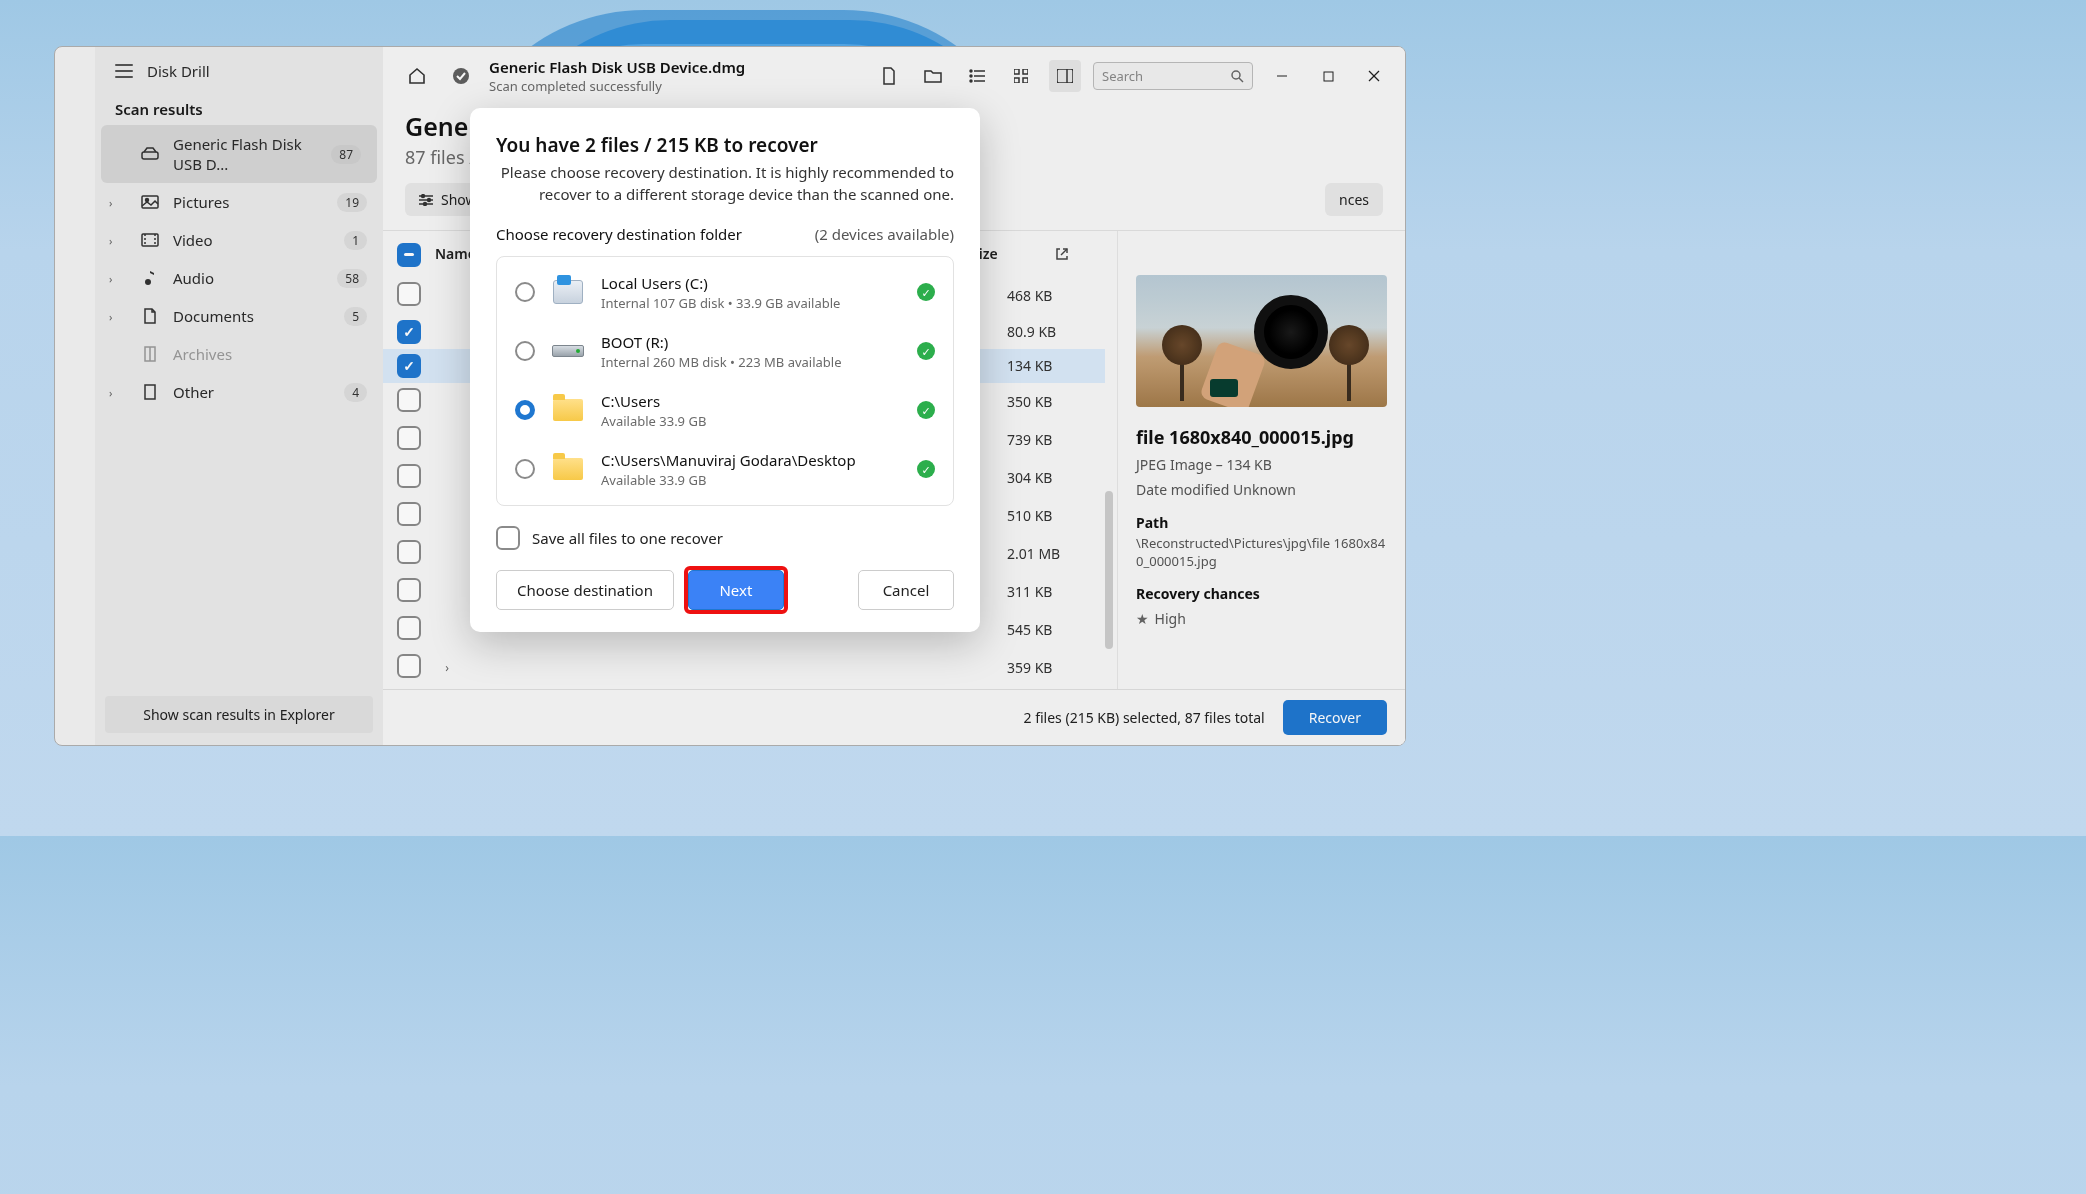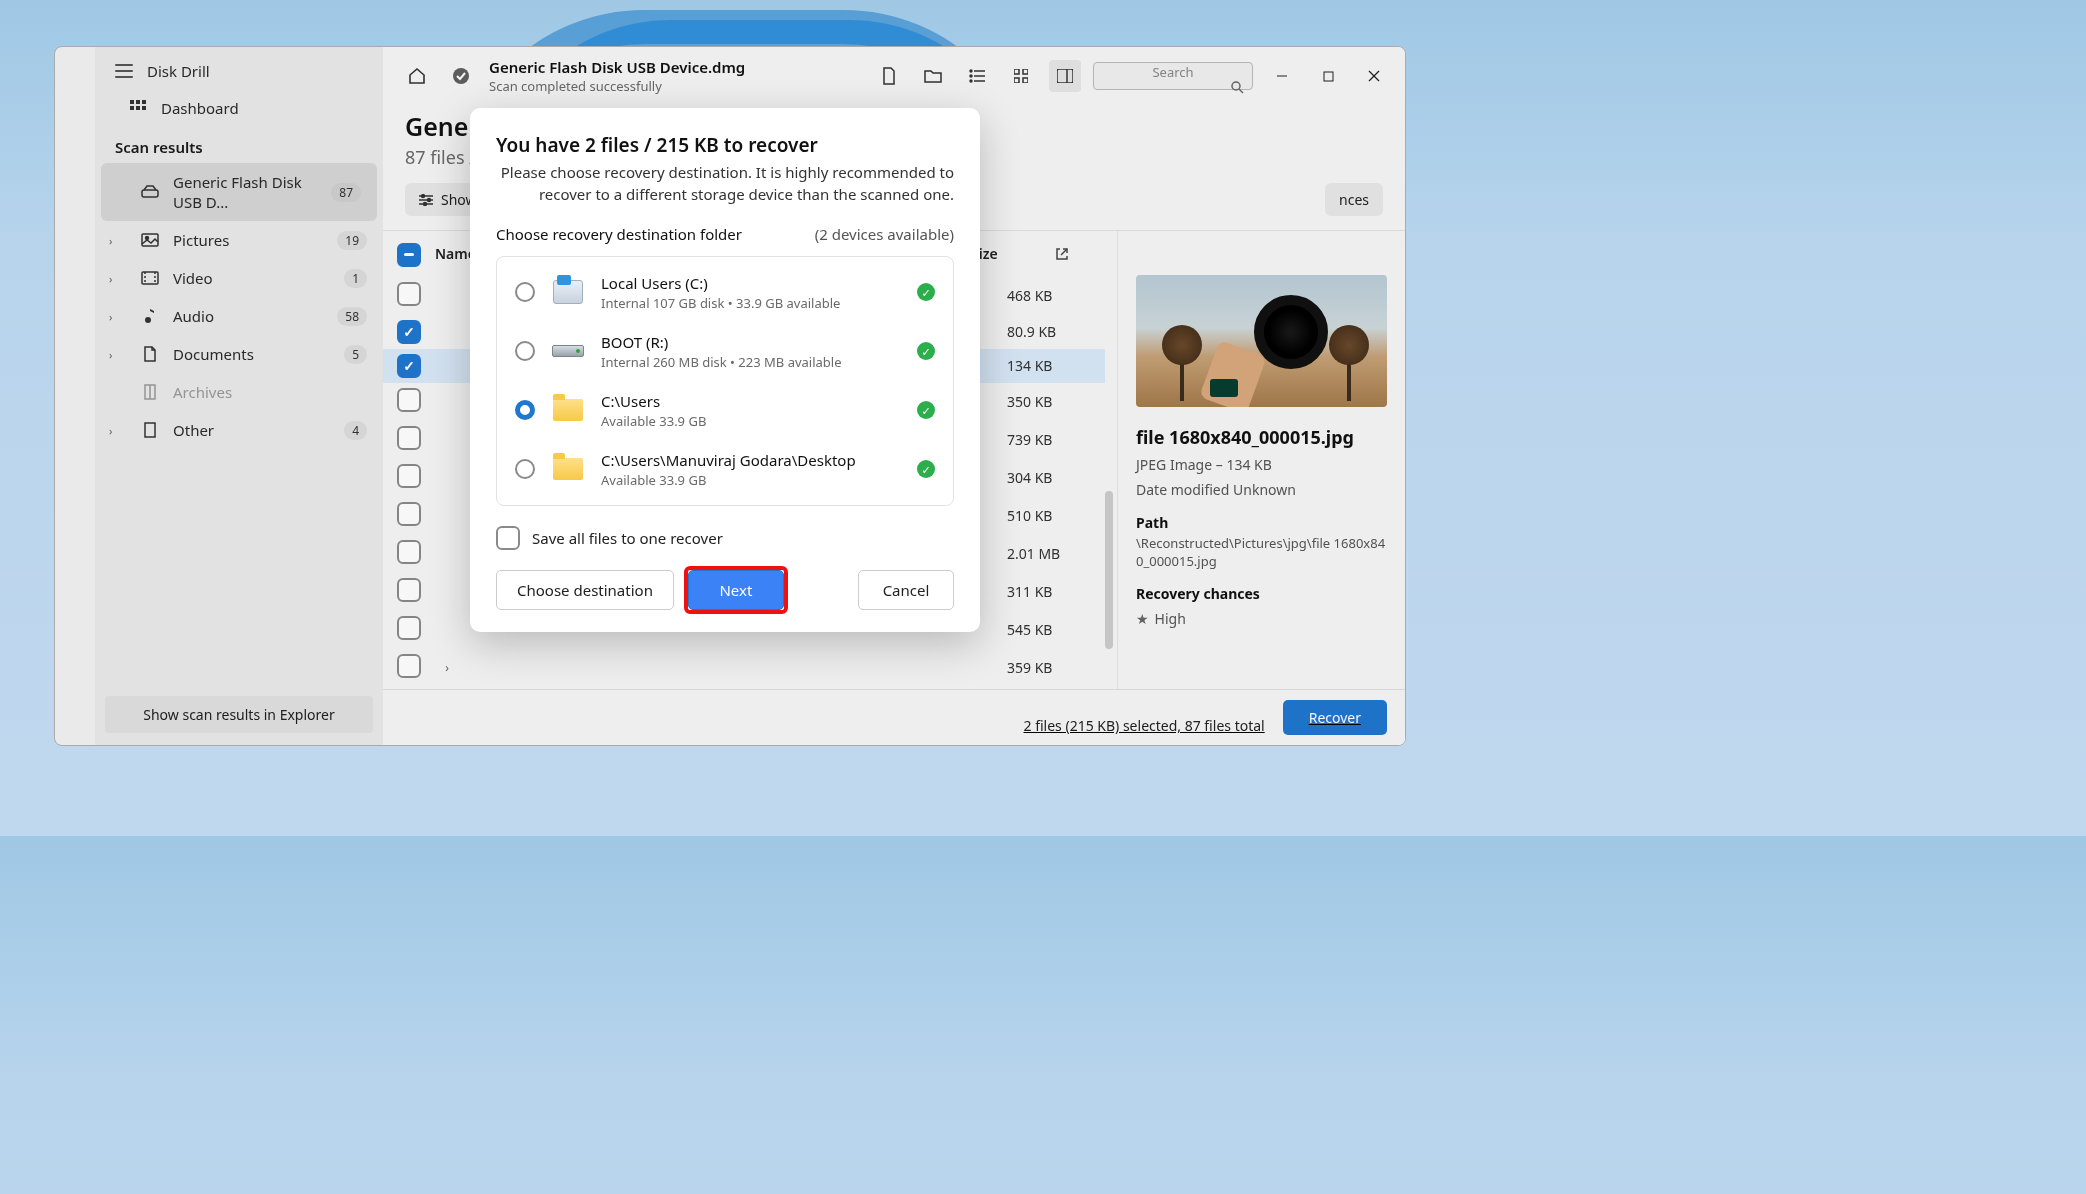--- a/index.html
+++ b/index.html
@@ -34,21 +34,21 @@
 .explorer-btn { margin: auto 10px 12px 10px; background: #e1e1e1; border: none; padding: 9px; font-size: 14px; color: #222; border-radius: 4px; cursor: pointer; }
 
 
 .main { flex: 1; background: #f6f6f6; display: flex; flex-direction: column; min-width: 0; }
 .toolbar { display: flex; align-items: center; gap: 12px; padding: 10px 14px 6px 18px; }
 .tb-icon { width: 32px; height: 32px; display: flex; align-items: center; justify-content: center; color: #333; border-radius: 4px; cursor: pointer; }
 .tb-icon.toggle-on { background: #e6e6e6; }
 .tb-title { display: flex; flex-direction: column; margin-right: auto; }
 .tb-title .l1 { font-size: 15px; font-weight: 600; color: #111; }
 .tb-title .l2 { font-size: 13px; color: #6a6a6a; }
-.search { width: 160px; height: 28px; border: 1px solid #bbb; border-radius: 4px; background: #f0f0f0; display: flex; align-items: center; padding: 0 8px; font-size: 13px; color: #888; flex-direction: column; }
+.search { width: 160px; height: 28px; border: 1px solid #bbb; border-radius: 4px; background: #f0f0f0; display: flex; align-items: center; padding: 0 8px; font-size: 13px; color: #888; }
 .search .mag { margin-left: auto; }
 .win-btn { width: 34px; height: 28px; display: flex; align-items: center; justify-content: center; color: #222; cursor: pointer; }
 
 .header-block { padding: 8px 22px 14px 22px; }
 .hb1 { font-size: 25px; font-weight: 600; color: #121212; }
 .hb2 { font-size: 18px; color: #6b6b6b; margin-top: 2px; }
 
 .filter-row { display: flex; gap: 10px; padding: 0 22px 14px 22px; }
 .chip { background: #e8e8e8; border-radius: 6px; padding: 7px 14px; font-size: 14px; color: #222; display: flex; align-items: center; gap: 8px; cursor: pointer; }
 
@@ -79,21 +79,21 @@
 .thumb .lens { position: absolute; left: 118px; top: 20px; width: 74px; height: 74px; border: 10px solid #111; border-radius: 50%; background: radial-gradient(circle, #1a1a1a 0%, #000 60%); }
 .thumb .wrist { position: absolute; left: 72px; bottom: 0; width: 50px; height: 60px; background: #d9a87d; transform: rotate(20deg); border-radius: 8px; }
 .thumb .watch { position: absolute; left: 74px; bottom: 10px; width: 28px; height: 18px; background: #083d30; border-radius: 3px; }
 .dtitle { font-size: 18px; font-weight: 700; margin-top: 18px; color: #111; }
 .dmeta { font-size: 14px; color: #555; margin-top: 6px; }
 .dlabel { font-size: 14px; font-weight: 700; margin-top: 14px; color: #111; }
 .dval { font-size: 13px; color: #555; margin-top: 2px; word-break: break-all; }
 .dstar { color: #666; margin-right: 6px; }
 
 
-.footer { border-top: 1px solid #ddd; padding: 10px 18px; display: flex; align-items: flex-end; background: #f6f6f6; text-decoration: underline; }
+.footer { border-top: 1px solid #ddd; padding: 10px 18px; display: flex; align-items: center; background: #f6f6f6; }
 .footer .status { margin-left: auto; font-size: 14px; color: #222; }
 .recover-btn { margin-left: 18px; background: #1f77d0; color: #fff; border: none; padding: 8px 26px; border-radius: 5px; font-size: 14px; cursor: pointer; }
 
 
 .modal { position: absolute; top: 108px; left: 470px; width: 510px; background: #fff; border-radius: 10px; box-shadow: 0 12px 40px rgba(0,0,0,.22); padding: 24px 26px 22px 26px; z-index: 50; }
 .mtitle { font-size: 19px; font-weight: 600; color: #111; }
 .mdesc { font-size: 15px; color: #333; margin-top: 4px; line-height: 1.45; text-align: right; }
 .msub { display: flex; justify-content: space-between; font-size: 15px; color: #111; margin-top: 18px; }
 .msub .r { color: #555; }
 .dest-list { border: 1px solid #e2e2e2; border-radius: 8px; margin-top: 12px; padding: 6px 0; }
@@ -131,33 +131,20 @@
   <div class="appbody">
 
     <aside class="sidebar">
       <div class="side-title">
         <div class="hamburger">
             <span></span>
           </div>
         <div class="app-name">Disk Drill</div>
       </div>
 
-      <div class="side-item">
-        <span class="side-icon">
-          <svg width="16" height="16" viewBox="0 0 16 16">
-              <rect x="0" y="0" width="4" height="4" fill="#333"></rect>
-              <rect x="6" y="0" width="4" height="4" fill="#333"></rect>
-              <rect x="12" y="0" width="4" height="4" fill="#333"></rect>
-              <rect x="0" y="6" width="4" height="4" fill="#333"></rect>
-              <rect x="6" y="6" width="4" height="4" fill="#333"></rect>
-              <rect x="12" y="6" width="4" height="4" fill="#333"></rect>
-            </svg>
-        </span>
-        <span>Dashboard</span>
-      </div>
 
       <div class="side-head">Scan results</div>
 
       <div class="side-item active">
         <span class="side-icon">
           <svg width="18" height="14" viewBox="0 0 18 14" fill="none" stroke="#333" stroke-width="1.5">
               <rect x="1" y="5" width="16" height="7" rx="2"></rect>
               <path d="M3 5 L6 1 H12 L15 5"></path>
             </svg>
         </span>

